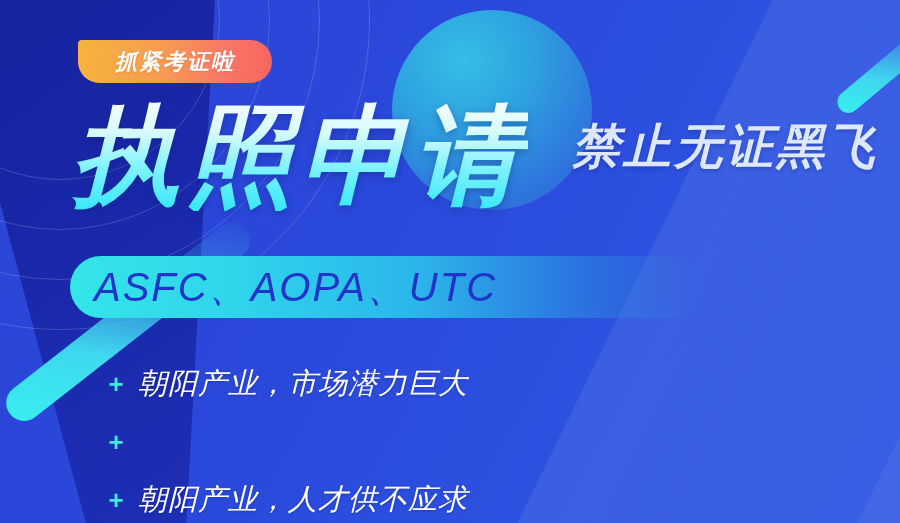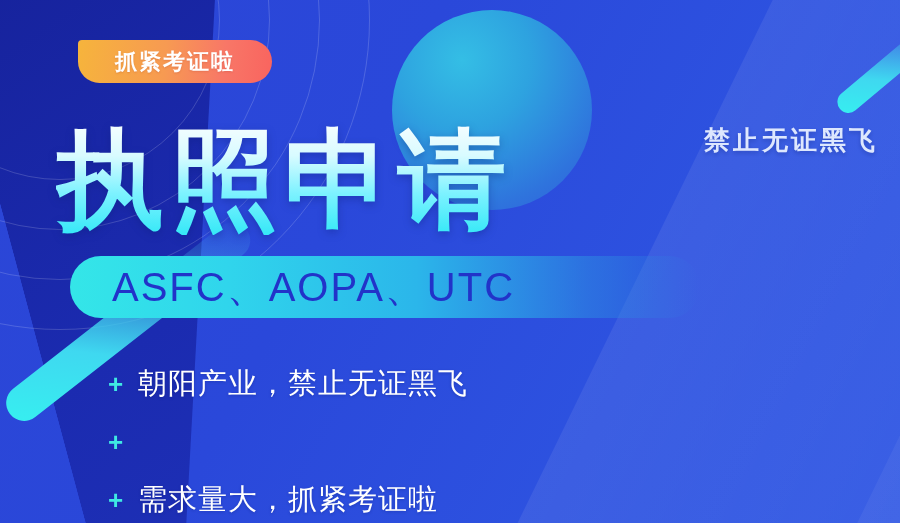--- a/index.html
+++ b/index.html
@@ -3,20 +3,21 @@
 <meta charset="utf-8">
 <style>
   html,body{margin:0;padding:0;background:#0d1b5e;}
   *{box-sizing:border-box;}
   #banner{
     position:relative;
     width:900px;height:523px;
     overflow:hidden;
     font-family:"Liberation Sans","DejaVu Sans",sans-serif;
     background:linear-gradient(118deg,#2b45d6 0%,#2a48da 38%,#2d52e0 70%,#3158e4 100%);
+    font-style:italic;
   }
 
   
   .bg-layer{position:absolute;inset:0;pointer-events:none;}
 
   
   .wedge-dark{
     position:absolute;left:-60px;top:-20px;
     width:290px;height:620px;
     background:linear-gradient(160deg,#16229b 0%,#1b2bb0 60%,#1e31b8 100%);
@@ -79,52 +80,51 @@
     display:flex;align-items:center;justify-content:center;
     background:linear-gradient(95deg,#f6b43c 0%,#f79a52 45%,#f87767 75%,#f9645f 100%);
     border-radius:4px 22px 22px 22px;
     color:#ffffff;font-size:22px;font-weight:bold;letter-spacing:2px;
     text-shadow:0 1px 2px rgba(170,60,40,.25);
     white-space:nowrap;
   }
 
   
   .headline{
-    position:absolute;left:56px;top:101px;
+    position:absolute;left:72px;top:101px;
     font-size:108px;font-weight:bold;line-height:1.02;
     letter-spacing:6px;white-space:nowrap;
     background:linear-gradient(180deg,#f4fdff 0%,#d8fbff 28%,#7df2ff 62%,#35e8f7 100%);
     -webkit-background-clip:text;background-clip:text;
     color:transparent;-webkit-text-fill-color:transparent;
     filter:drop-shadow(0 3px 4px rgba(12,30,120,.35));
-    margin-top:24px;
   }
 
   
   .right-col{position:absolute;right:22px;top:108px;text-align:right;white-space:nowrap;}
   .right-line1{
     font-size:50px;font-weight:bold;color:#ffffff;letter-spacing:4px;
     line-height:1.18;text-shadow:0 2px 4px rgba(10,25,110,.35);
   }
   .right-line2{
-    font-size:26px;font-weight:bold;color:#e3ecff;letter-spacing:3px;
-    line-height:1.3;margin-top:16px;opacity:.97;
+    font-size:48px;font-weight:bold;color:#e3ecff;letter-spacing:3px;
+    line-height:1.3;margin-top:8px;opacity:.97;
     text-shadow:0 2px 4px rgba(10,25,110,.3);
   }
 
   
   .pill{
     position:absolute;left:70px;top:256px;
     width:630px;height:62px;
     border-radius:31px;
     background:linear-gradient(90deg,#34e6e8 0%,#30d5ec 25%,#2bb6ea 55%,rgba(44,140,226,.55) 82%,rgba(45,95,220,0) 100%);
     display:flex;align-items:center;
   }
   .pill-text{
-    margin-left:42px;
+    margin-left:24px;
     font-size:40px;font-weight:normal;letter-spacing:2px;
     color:#2233c9;white-space:nowrap;
   }
 
   
   .bullets{position:absolute;left:108px;top:358px;}
   .bullet{
     display:flex;align-items:center;
     height:52px;margin-bottom:6px;
   }
@@ -165,24 +165,24 @@
     <div class="right-line2">禁止无证黑飞</div>
   </div>
 
   <div class="pill">
     <span class="pill-text">ASFC、AOPA、UTC</span>
   </div>
 
   <div class="bullets">
     <div class="bullet">
       <span class="bullet-plus">+</span>
-      <span class="bullet-text">朝阳产业，禁止无证黑飞</span>
+      <span class="bullet-text">朝阳产业，市场潜力巨大</span>
     </div>
     <div class="bullet">
       <span class="bullet-plus">+</span>
     </div>
     <div class="bullet">
       <span class="bullet-plus">+</span>
-      <span class="bullet-text">需求量大，抓紧考证啦</span>
+      <span class="bullet-text">朝阳产业，人才供不应求</span>
     </div>
   </div>
 
 </div>
 
 </body></html>

